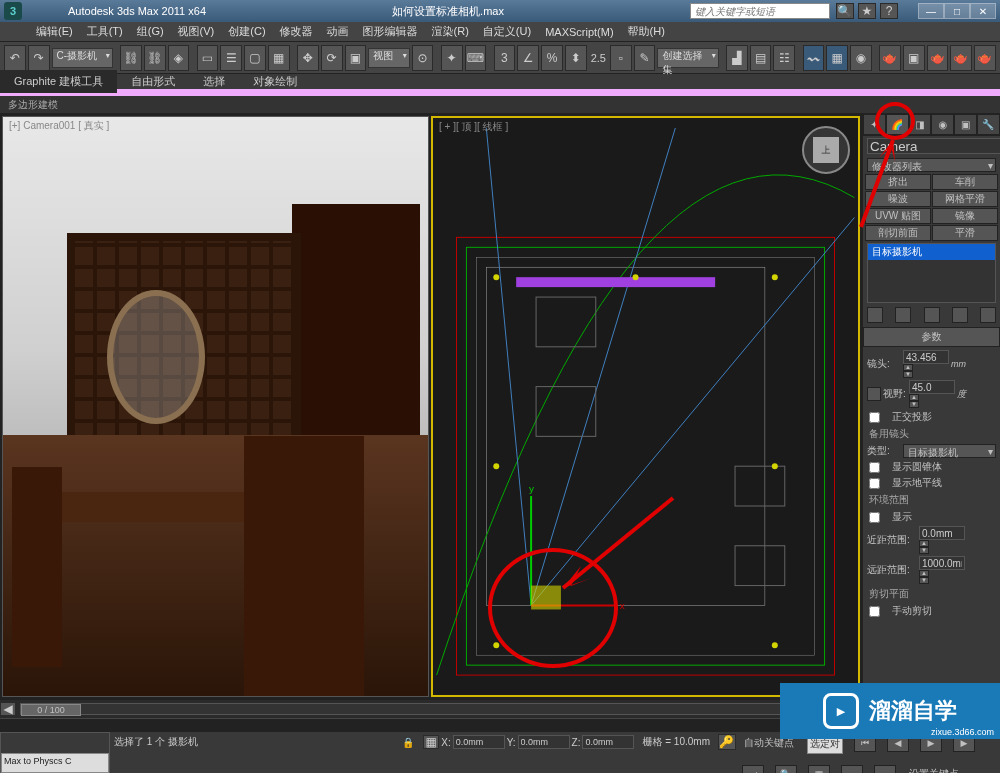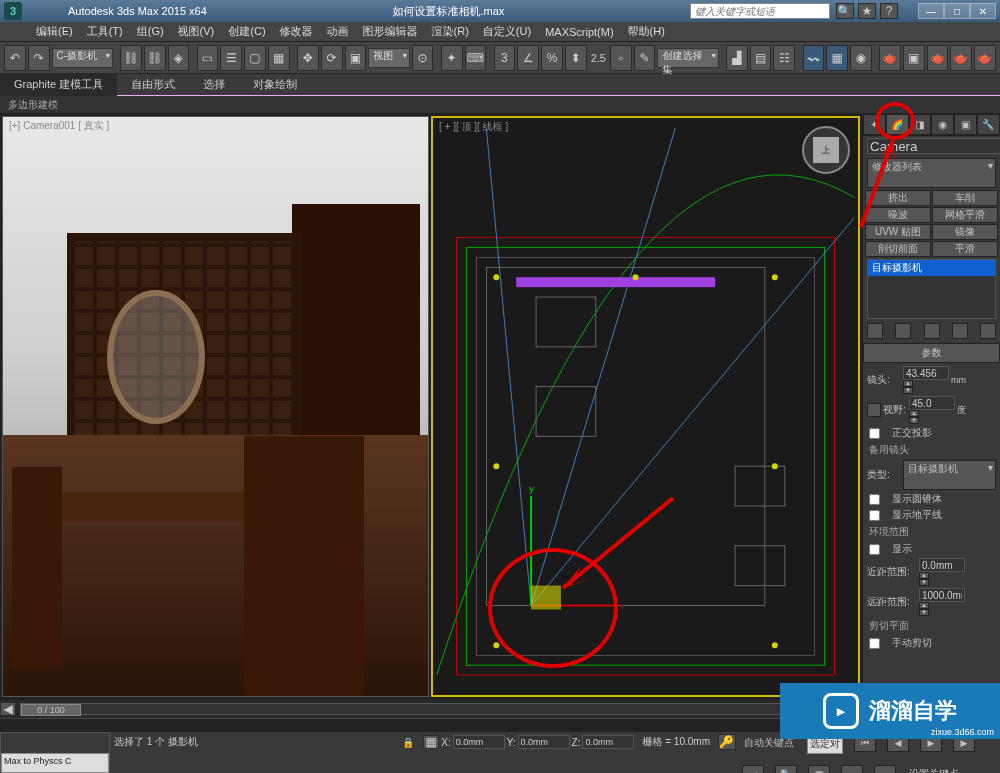--- a/index.html
+++ b/index.html
@@ -19,21 +19,21 @@
 .menubar span { padding: 2px 6px; color: #ddd; font-size: 11px; }
 
 
 .toolbar { height: 32px; background: #444; border-bottom: 1px solid #222; display: flex; align-items: center; padding: 0 4px; gap: 2px; }
 .tbtn { width: 26px; height: 26px; background: #555; border: 1px solid #2a2a2a; display:flex;align-items:center;justify-content:center;font-size:12px;color:#ccc; }
 .tsep { width: 4px; height: 26px; }
 .dropdown { height: 20px; background: #666; border: 1px solid #333; padding: 0 14px 0 4px; font-size: 10px; color:#ddd; position:relative; }
 .dropdown::after { content:"▾"; position:absolute; right:2px; top:2px; font-size:8px; }
 
 
-.ribbon { height: 22px; background: #3a3a3a; border-bottom: 1px solid #f0abfc; display: flex; align-items: center; }
+.ribbon { height: 22px; background: #3a3a3a; border-bottom: 7px solid #f0abfc; display: flex; align-items: center; }
 .ribbon .tab { padding: 4px 14px; font-size: 11px; color: #ccc; }
 .ribbon .tab.active { background: #2a2a2a; }
 .subribbon { height: 18px; background: #333; border-bottom: 1px solid #222; padding: 2px 8px; font-size: 10px; color:#aaa; }
 
 
 .main { position: absolute; top: 114px; bottom: 74px; left: 0; right: 0; display: flex; }
 .viewports { flex: 1; display: flex; gap: 2px; padding: 2px; background: #222; }
 .viewport { flex: 1; background: #1a1a1a; border: 1px solid #555; position: relative; overflow: hidden; }
 .viewport.active { border: 2px solid #d4b800; }
 .vp-label { position: absolute; top: 2px; left: 6px; font-size: 10px; color: #888; z-index:5; }
@@ -61,36 +61,36 @@
 .red-circle { position:absolute; border:4px solid #e00000; border-radius:50%; pointer-events:none; z-index:20; }
 .red-arrow { position:absolute; z-index:20; pointer-events:none; }
 
 
 .cmdpanel { width: 138px; background: #393939; border-left: 1px solid #222; display: flex; flex-direction: column; font-size: 10px; position:relative; }
 .cmd-tabs { display: flex; height: 22px; border-bottom: 1px solid #222; }
 .cmd-tabs .ct { flex:1; background:#444; border:1px solid #222; display:flex;align-items:center;justify-content:center; }
 .cmd-tabs .ct.active { background:#555; }
 .cmd-row { display:flex; align-items:center; padding: 2px 4px; gap:2px; }
 .cmd-input { flex:1; height:16px; background:#333; border:1px solid #555; color:#ccc; padding:0 2px; }
-.cmd-drop { height:30px; background:#555; border:1px solid #222; margin:2px 4px; padding:1px 4px; position:relative; }
+.cmd-drop { height:14px; background:#555; border:1px solid #222; margin:2px 4px; padding:1px 4px; position:relative; }
 .cmd-drop::after { content:"▾"; position:absolute; right:2px; }
 .cmd-btns { display:grid; grid-template-columns:1fr 1fr; gap:1px; padding:0 2px; }
 .cmd-btn { height:16px; background:#555; border:1px solid #222; text-align:center; line-height:14px; overflow:hidden; }
 .cmd-list { height:60px; background:#333; border:1px solid #555; margin:2px 4px; }
 .cmd-list .sel { background:#1060d0; color:#fff; padding:1px 4px; }
 .cmd-icons { display:flex; gap:1px; padding:2px 4px; justify-content:space-between; }
 .cmd-icons .ci { width:16px; height:16px; background:#555; border:1px solid #222; }
 .rollout-head { background:#555; text-align:center; padding:2px; margin:2px 0; border:1px solid #222; }
 .param-row { display:flex; align-items:center; padding:1px 4px; gap:2px; }
 .param-row label { flex:0 0 34px; }
 .spinner { display:flex;flex-direction:column; }
 .spinner input { width:46px; height:14px; background:#333; border:1px solid #555; color:#ccc; font-size:10px; text-align:left; padding:0 2px; }
 .spinner .arrows { width:10px; display:flex; flex-direction:column; }
 .spinner .arrows div { height:7px; background:#555; border:1px solid #222; font-size:6px; line-height:5px; text-align:center; }
-.unit { width:20px; font-size:9px; }
+.unit { width:20px; font-size:9px;font-style:italic; }
 .lens-grid { display:grid; grid-template-columns:repeat(3,1fr); gap:1px; padding:2px 4px; }
 .lens-btn { height:16px; background:#555; border:1px solid #222; text-align:center; line-height:14px; }
 .chk { display:flex; align-items:center; gap:12px; padding:1px 6px; }
 .chk input { width:11px; height:11px; }
 
 
 .bottom { position:absolute; bottom:0; left:0; right:0; height:74px; background:#393939; border-top:1px solid #222; }
 .timeslider { height:18px; background:#2a2a2a; display:flex; align-items:center; }
 .timeslider .track { flex:1; height:12px; background:#333; border:1px solid #555; margin:0 4px; position:relative; }
 .timeslider .handle { position:absolute; left:0; width:60px; height:12px; background:#666; border:1px solid #888; font-size:9px; text-align:center; line-height:10px; }
@@ -110,21 +110,21 @@
 .watermark { position:absolute; right:0; bottom:34px; width:220px; height:56px; background:#1a7ab8; color:#fff; display:flex; align-items:center; justify-content:center; gap:10px; z-index:30; }
 .watermark .play { width:36px; height:36px; border:3px solid #fff; border-radius:8px; display:flex;align-items:center;justify-content:center; }
 .watermark .txt { font-size:22px; font-weight:bold; }
 .watermark .url { position:absolute; bottom:2px; right:6px; font-size:9px; }
 </style>
 </head>
 <body>
 
 <div class="titlebar">
   <div class="logo">3</div>
-  <span class="title">Autodesk 3ds Max  2015 x64</span>
+  <span class="title">Autodesk 3ds Max  2011 x64</span>
   <span class="file">如何设置标准相机.max</span>
   <input class="search" placeholder="键入关键字或短语" style="">
   <div class="icons">
     <div class="tbtn" style="width:18px;height:16px">🔍</div>
     <div class="tbtn" style="width:18px;height:16px">★</div>
     <div class="tbtn" style="width:18px;height:16px">?</div>
   </div>
   <div style="width:20px"></div>
   <div class="winbtn">—</div>
   <div class="winbtn">□</div>

